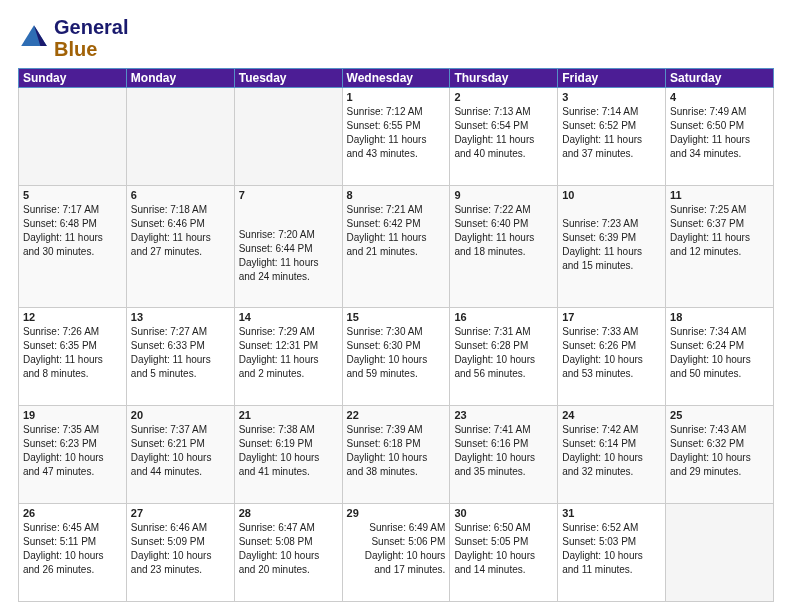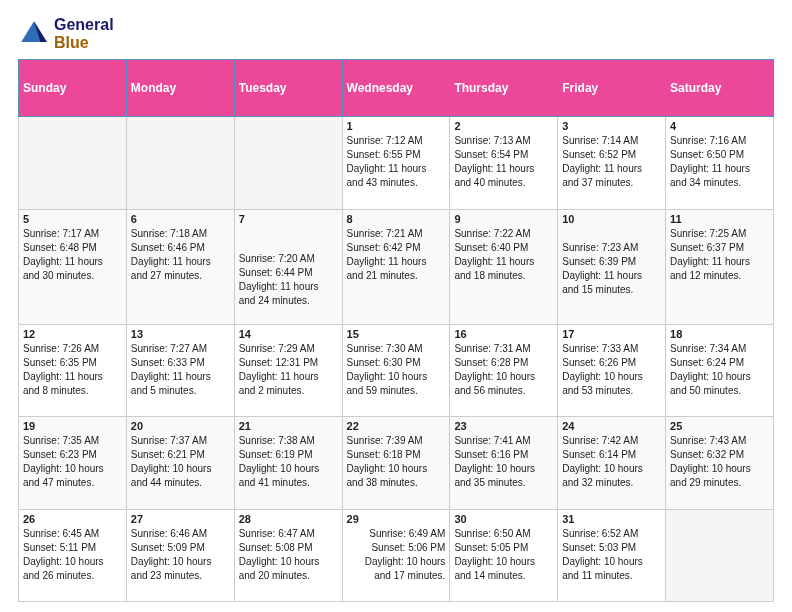--- a/index.html
+++ b/index.html
@@ -22,21 +22,21 @@
       justify-content: space-between;
       align-items: flex-start;
       margin-bottom: 8px;
     }
     .logo {
       display: flex;
       align-items: center;
       gap: 4px;
     }
     .logo-text {
-      font-size: 16px;
+      font-size: 20px;
       font-weight: bold;
       color: #1a1a6e;
       line-height: 1.1;
     }
     .logo-text .blue { color: #a16207; }
     .logo-icon {
       width: 32px;
       height: 32px;
     }
     .title-block {
@@ -53,25 +53,25 @@
       font-weight: normal;
     }
     .calendar {
       flex: 1;
       border: 1px solid #ccc;
       border-collapse: collapse;
       width: 100%;
       table-layout: fixed;
     }
     .calendar th {
-      background: #ec4899;
+      background: #4c1d95;
       color: #fff;
       font-size: 12px;
       font-weight: bold;
-      padding: 21px 4px;
+      padding: 2px 4px;
       text-align: left;
       border: 1px solid #5590c7;
     }
     .calendar td {
       vertical-align: top;
       border: 1px solid #ccc;
       padding: 3px 4px;
       font-size: 9.5px;
       color: #222;
       background: #fff;
@@ -146,21 +146,21 @@
 Daylight: 11 hours and 40 minutes.</div>
           </td>
           <td>
             <span class="day-num">3</span>
             <div class="cell-text" style="white-space: pre-line;">Sunrise: 7:14 AM
 Sunset: 6:52 PM
 Daylight: 11 hours and 37 minutes.</div>
           </td>
           <td>
             <span class="day-num">4</span>
-            <div class="cell-text" style="white-space: pre-line;">Sunrise: 7:16 AM
+            <div class="cell-text" style="white-space: pre-line;">Sunrise: 7:49 AM
 Sunset: 6:50 PM
 Daylight: 11 hours and 34 minutes.</div>
           </td>
         </tr>
         <tr>
           <td>
             <span class="day-num">5</span>
             <div class="cell-text" style="white-space: pre-line;">Sunrise: 7:17 AM
 Sunset: 6:48 PM
 Daylight: 11 hours and 30 minutes.</div>

